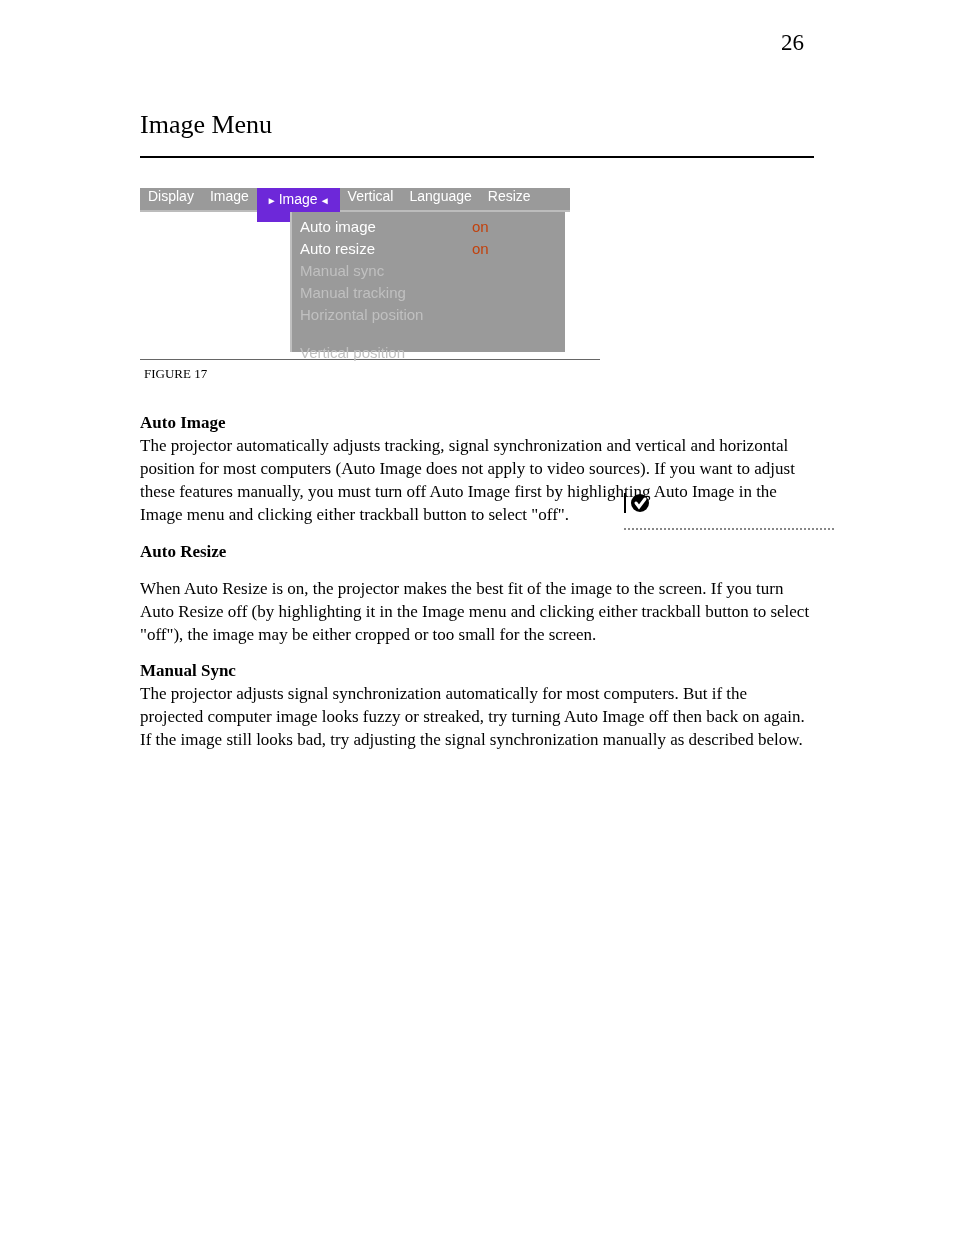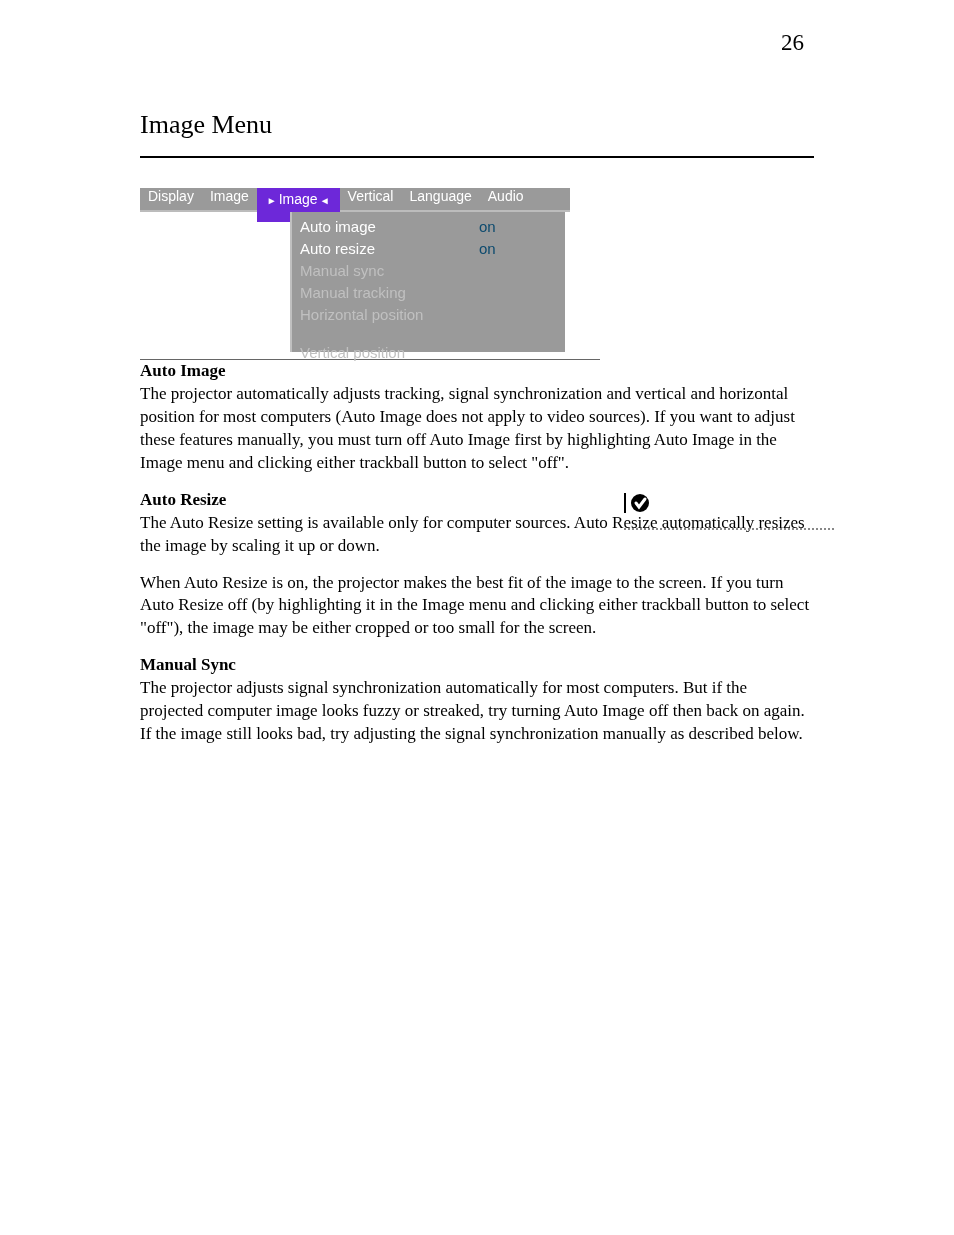--- a/index.html
+++ b/index.html
@@ -20,21 +20,21 @@
   
   .osd{width:430px;height:165px;position:relative;font-family:Verdana,Geneva,sans-serif;font-size:15px}
   .osd-tabbar{height:22px;background:#9a9a9a;border-bottom:2px solid #bcbcbc;display:flex;align-items:flex-start;color:#fff;font-size:14px;white-space:nowrap}
   .osd-tab{padding:0 8px 0 8px}
   .osd-tab.active{background:#6d28d9;height:34px;line-height:22px}
   .osd-tab .caret{font-size:10px;padding:0 2px}
   .osd-panel-bg{position:absolute;left:150px;top:24px;width:275px;height:140px;background:#9a9a9a}
   .osd-divider{position:absolute;left:150px;top:24px;width:2px;height:140px;background:#c0c0c0}
   .osd-row{position:absolute;left:160px;width:260px;font-size:15px}
   .osd-label{color:#fff}
-  .osd-value{position:absolute;left:179px;color:#0c4a6e}
+  .osd-value{position:absolute;left:172px;color:#c2410c}
   .osd-dim .osd-label{color:#c0c0c0}
 
   .fig-caption{font-size:13px;margin:6px 0 30px 4px}
 </style>
 </head>
 <body>
 
 <div class="page">
   <div class="page-number">26</div>
 
@@ -42,43 +42,43 @@
   <hr class="section-rule">
 
   <div class="figure">
     <div class="osd">
       <div class="osd-tabbar">
         <span class="osd-tab">Display</span>
         <span class="osd-tab">Image</span>
         <span class="osd-tab active"><span class="caret">►</span><span>Image</span><span class="caret">◄</span></span>
         <span class="osd-tab">Vertical</span>
         <span class="osd-tab">Language</span>
-        <span class="osd-tab">Audio</span>
+        <span class="osd-tab">Resize</span>
       </div>
       <div class="osd-panel-bg"></div>
       <div class="osd-divider"></div>
 
       <div class="osd-row" style="top:30px"><span class="osd-label">Auto image</span><span class="osd-value">on</span></div>
       <div class="osd-row" style="top:52px"><span class="osd-label">Auto resize</span><span class="osd-value">on</span></div>
       <div class="osd-row osd-dim" style="top:74px"><span class="osd-label">Manual sync</span></div>
       <div class="osd-row osd-dim" style="top:96px"><span class="osd-label">Manual tracking</span></div>
       <div class="osd-row osd-dim" style="top:118px"><span class="osd-label">Horizontal position</span></div>
       <div class="osd-row osd-dim" style="top:156px"><span class="osd-label">Vertical position</span></div>
     </div>
   </div>
   <hr class="fig-rule">
+  <div class="fig-caption">FIGURE 17</div>
 
   <p class="item-block">
     <span class="item-title">Auto Image</span><br>
     <span class="item-body">The projector automatically adjusts tracking, signal synchronization and vertical and horizontal position for most computers (Auto Image does not apply to video sources). If you want to adjust these features manually, you must turn off Auto Image first by highlighting Auto Image in the Image menu and clicking either trackball button to select "off".</span>
   </p>
 
   <p class="item-block">
     <span class="item-title">Auto Resize</span><br>
-    <span class="item-body">The Auto Resize setting is available only for computer sources. Auto Resize automatically resizes the image by scaling it up or down.</span>
   </p>
 
   <p class="item-block">
     <span class="item-body">When Auto Resize is on, the projector makes the best fit of the image to the screen. If you turn Auto Resize off (by highlighting it in the Image menu and clicking either trackball button to select "off"), the image may be either cropped or too small for the screen.</span>
   </p>
 
   <p class="item-block">
     <span class="item-title">Manual Sync</span><br>
     <span class="item-body">The projector adjusts signal synchronization automatically for most computers. But if the projected computer image looks fuzzy or streaked, try turning Auto Image off then back on again. If the image still looks bad, try adjusting the signal synchronization manually as described below.</span>
   </p>

